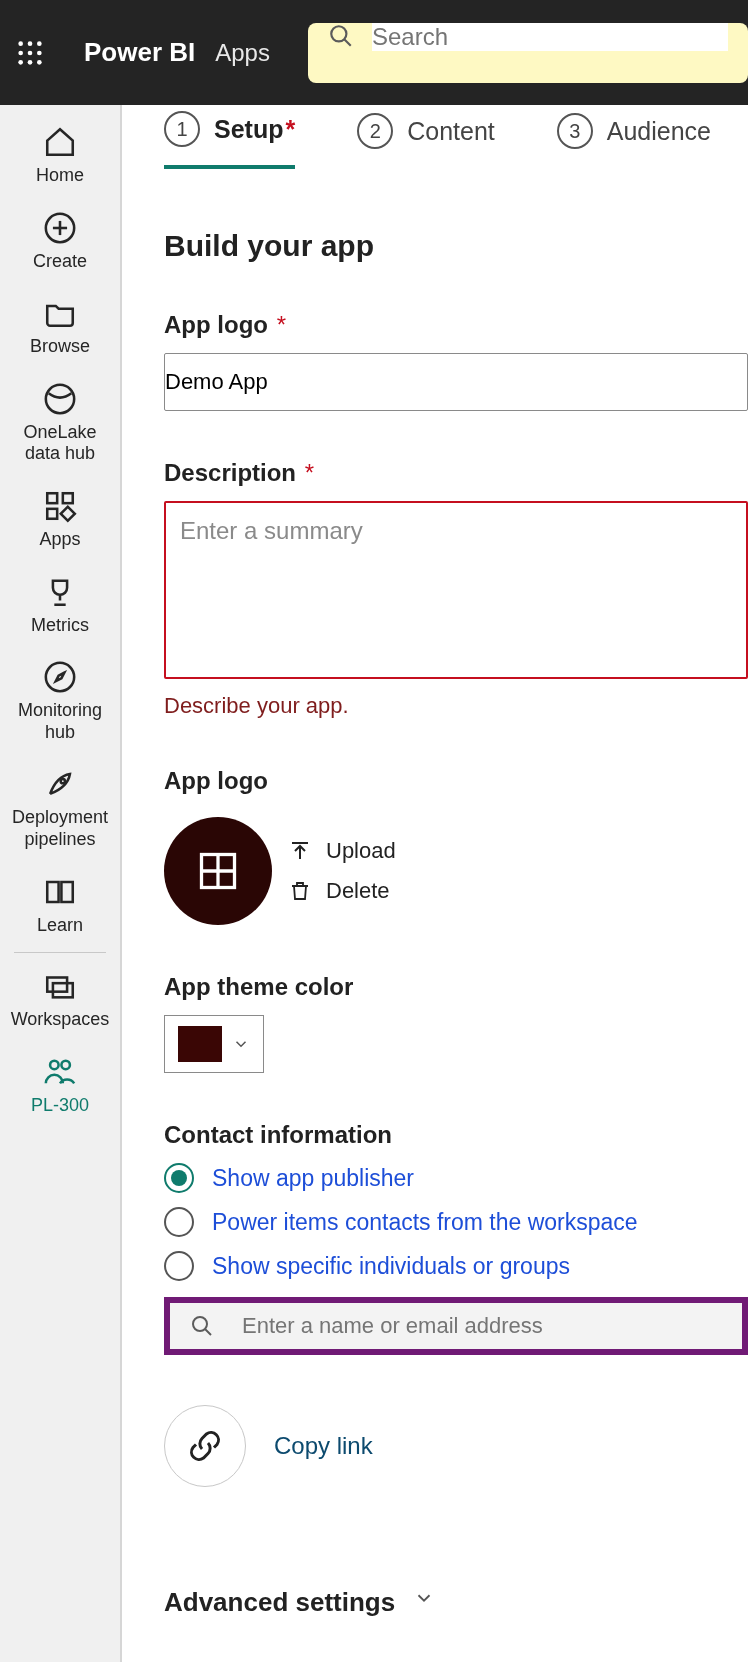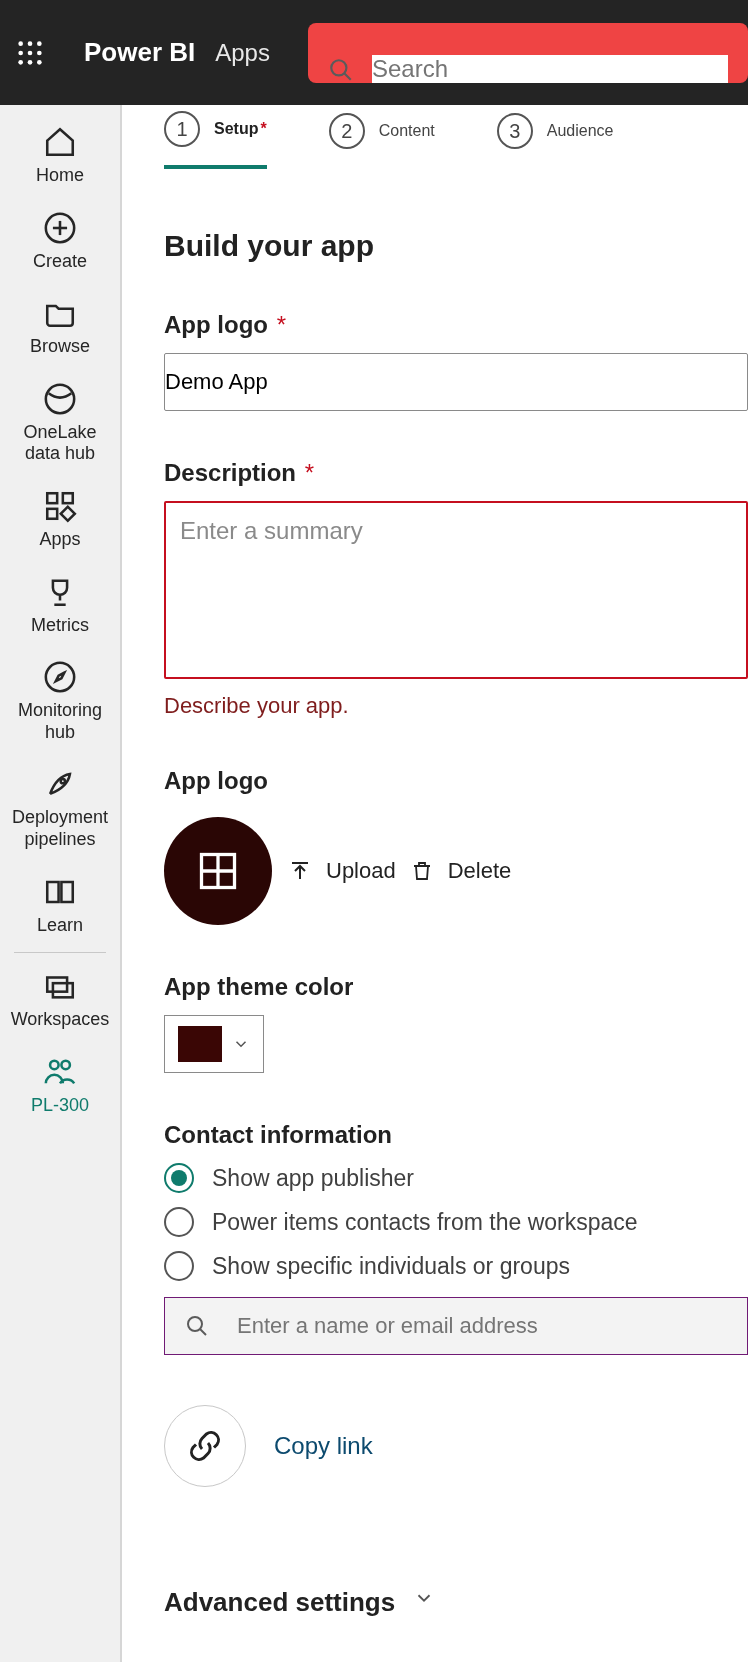--- a/index.html
+++ b/index.html
@@ -4,71 +4,71 @@
 <style>
   * { box-sizing: border-box; margin: 0; padding: 0; font-family: "Segoe UI", -apple-system, sans-serif; }
   body { width: 748px; height: 1662px; background: #fff; overflow: hidden; }
 
   
   .topbar { height: 105px; background: #242424; display: flex; align-items: center; color: #fff; }
   .waffle { width: 60px; display: flex; justify-content: center; align-items: center; }
   .waffle svg { width: 28px; height: 28px; }
   .brand { font-size: 26px; font-weight: 600; margin-left: 24px; }
   .tbcrumb { font-size: 24px; font-weight: 400; margin-left: 20px; color: #e8e8e8; }
-  .search { flex: 1; margin-left: 38px; height: 60px; background: #ef4444; border-radius: 8px; display: flex; align-items: flex-end; padding: 0 20px; }
+  .search { flex: 1; margin-left: 38px; height: 60px; background: #fef9c3; border-radius: 8px; display: flex; align-items: flex-start; padding: 0 20px; }
   .search svg { width: 26px; height: 26px; stroke: #5b5b5b; }
   .search input { border: none; outline: none; font-size: 24px; margin-left: 18px; flex: 1; color: #605e5c; }
 
   
   .leftrail { position: absolute; top: 105px; left: 0; width: 122px; height: calc(1662px - 87px); background: #f0f0f0; border-right: 2px solid #d6d6d6; padding-top: 8px; }
   .nav-item { display: flex; flex-direction: column; align-items: center; justify-content: center; padding: 12px 4px 12px; color: #262626; cursor: pointer; }
   .nav-item .icon { width: 34px; height: 34px; display: flex; align-items: center; justify-content: center; }
   .nav-item .label { font-size: 18px; margin-top: 6px; text-align: center; line-height: 1.2; }
   .divider { height: 1px; background: #c8c8c8; margin: 4px 14px; }
   .nav-item.active svg { stroke: #0f7b6c; fill: none; }
   .nav-item.active .label { color: #0f7b6c; }
 
   
   .main { position: absolute; top: 87px; left: 122px; right: 0; padding: 24px 0 0 42px; }
   .tabs { display: flex; gap: 62px; align-items: center; }
   .tab { display: flex; align-items: center; gap: 14px; padding-bottom: 18px; cursor: pointer; }
   .tab .num { width: 36px; height: 36px; border: 2px solid #555; border-radius: 50%; display: flex; align-items: center; justify-content: center; font-size: 20px; color: #444; }
-  .tab .tlabel { font-size: 16px; color: #444; }
+  .tab .tlabel { font-size: 25px; color: #444; }
   .tab.active { border-bottom: 4px solid #0f7b6c; }
   .tab.active .tlabel { font-weight: 600; color: #222; }
   .req-star { color: #c50f1f; margin-left: 2px; }
 
   .section-title { font-size: 30px; font-weight: 700; color: #222; margin-top: 60px; }
   .field { margin-top: 48px; }
   .field-label { font-size: 24px; font-weight: 700; color: #222; }
   .field-label .req-star { font-size: 24px; font-weight: 400; }
   .text-input { margin-top: 14px; width: 100%; height: 58px; border: 1px solid #8a8a8a; border-radius: 2px; font-size: 22px; padding: 0 0; outline: none; }
   .textarea { margin-top: 14px; width: 100%; height: 178px; border: 2px solid #c50f1f; border-radius: 2px; font-size: 24px; padding: 14px; outline: none; resize: none; color: #222; }
   .textarea::placeholder { color: #8a8a8a; }
   .error-msg { color: #7f1d1d; font-size: 22px; margin-top: 10px; }
 
   .logo-row { display: flex; align-items: center; gap: 16px; margin-top: 22px; }
   .logo-circle { width: 108px; height: 108px; border-radius: 50%; background: #2a0605; display: flex; align-items: center; justify-content: center; }
   .logo-circle svg { width: 44px; height: 44px; stroke: #fff; }
-  .logo-actions { display: flex; flex-direction: row; gap: 14px; }
+  .logo-actions { display: flex; flex-direction: column; gap: 14px; }
   .logo-action { display: flex; align-items: center; gap: 14px; font-size: 22px; color: #222; cursor: pointer; }
   .logo-action svg { width: 24px; height: 24px; stroke: #222; }
 
   .color-picker { margin-top: 14px; width: 100px; height: 58px; border: 1px solid #8a8a8a; display: flex; align-items: center; justify-content: center; gap: 10px; cursor: pointer; }
   .swatch { width: 44px; height: 36px; background: #3a0605; }
   .chev { width: 18px; height: 18px; }
 
   .radio-group { margin-top: 14px; display: flex; flex-direction: column; gap: 14px; }
-  .radio { display: flex; align-items: center; gap: 18px; font-size: 23px; color: #404040; cursor: pointer; }
+  .radio { display: flex; align-items: center; gap: 18px; font-size: 23px; color: #1d4ed8; cursor: pointer; }
   .radio .circle { width: 30px; height: 30px; border: 2px solid #555; border-radius: 50%; display: flex; align-items: center; justify-content: center; }
   .radio.selected .circle { border-color: #0f7b6c; }
   .radio .dot { width: 16px; height: 16px; border-radius: 50%; background: #0f7b6c; display: none; }
   .radio.selected .dot { display: block; }
 
-  .people-search { margin-top: 16px; width: 100%; height: 58px; border: 1px solid #701a75; background: #f3f3f3; display: flex; align-items: center; padding: 0 20px; gap: 28px; }
+  .people-search { margin-top: 16px; width: 100%; height: 58px; border: 6px solid #701a75; background: #f3f3f3; display: flex; align-items: center; padding: 0 20px; gap: 28px; }
   .people-search svg { width: 24px; height: 24px; stroke: #5b5b5b; }
   .people-search input { border: none; background: transparent; outline: none; font-size: 22px; flex: 1; color: #605e5c; }
 
   .copylink-row { display: flex; align-items: center; gap: 28px; margin-top: 50px; }
   .copylink-circle { width: 82px; height: 82px; border: 1px solid #c8c8c8; border-radius: 50%; display: flex; align-items: center; justify-content: center; }
   .copylink-circle svg { width: 36px; height: 36px; stroke: #222; }
   .copylink-label { font-size: 24px; color: #0c4a6e; }
 
   .advanced { display: flex; gap: 18px; margin-top: 100px; font-size: 26px; font-weight: 700; color: #222; cursor: pointer; }
   .advanced svg { width: 22px; height: 22px; stroke: #555; }

